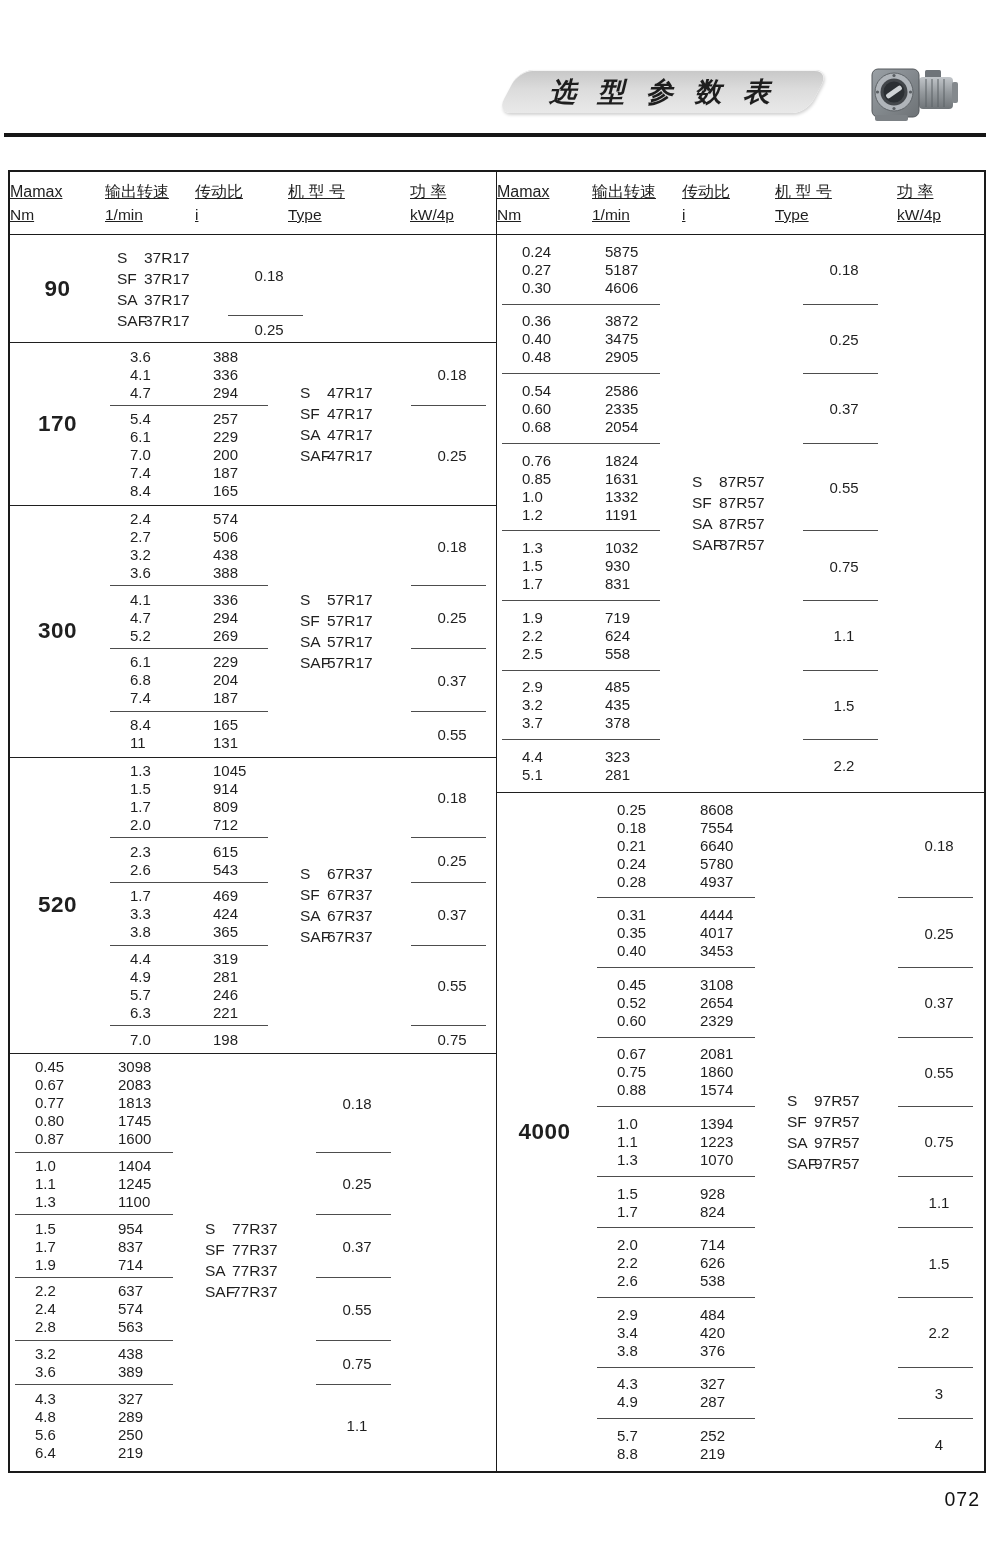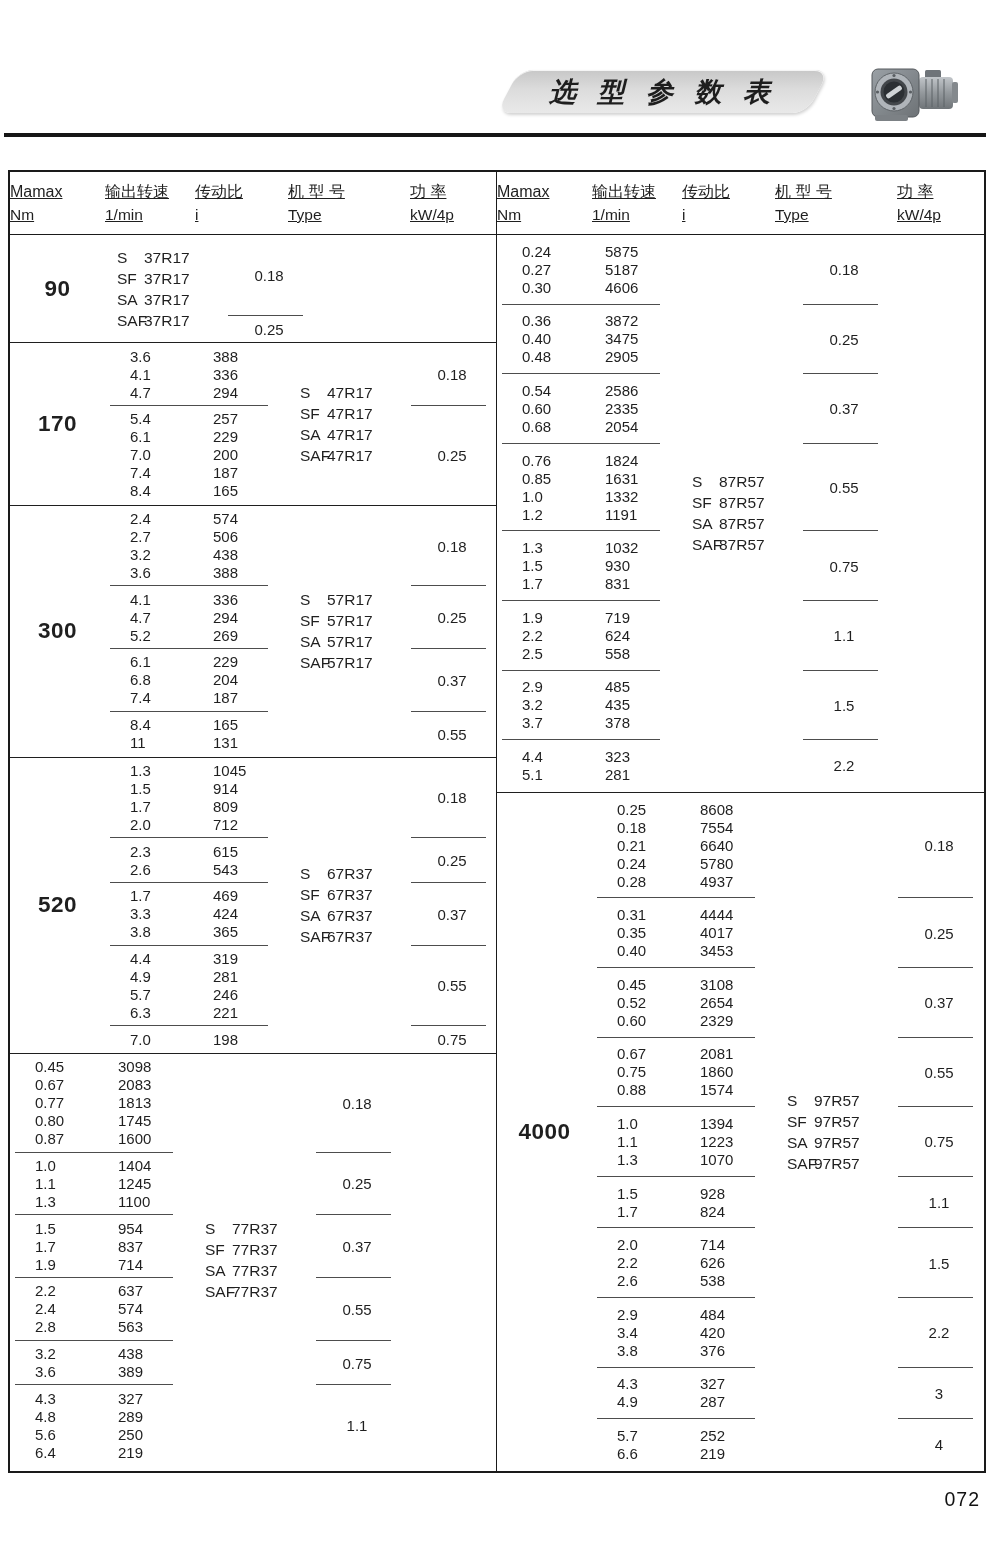--- a/index.html
+++ b/index.html
@@ -796,21 +796,21 @@
                 <div class="speed">4.9</div>
                 <div class="ratio">287</div>
               </div>
             </div>
             <div class="subgroup">
               <div class="vrow">
                 <div class="speed">5.7</div>
                 <div class="ratio">252</div>
               </div>
               <div class="vrow">
-                <div class="speed">6.6</div>
+                <div class="speed">8.8</div>
                 <div class="ratio">219</div>
               </div>
             </div>
           </div>
           <div class="typecol">
             <div class="typeline"><div class="tprefix" style="display: inline-block;">S</div><div class="tcode" style="display: inline;">97R57</div></div>
             <div class="typeline"><div class="tprefix" style="display: inline-block;">SF</div><div class="tcode" style="display: inline;">97R57</div></div>
             <div class="typeline"><div class="tprefix" style="display: inline-block;">SA</div><div class="tcode" style="display: inline;">97R57</div></div>
             <div class="typeline"><div class="tprefix" style="display: inline-block;">SAF</div><div class="tcode" style="display: inline;">97R57</div></div>
           </div>

